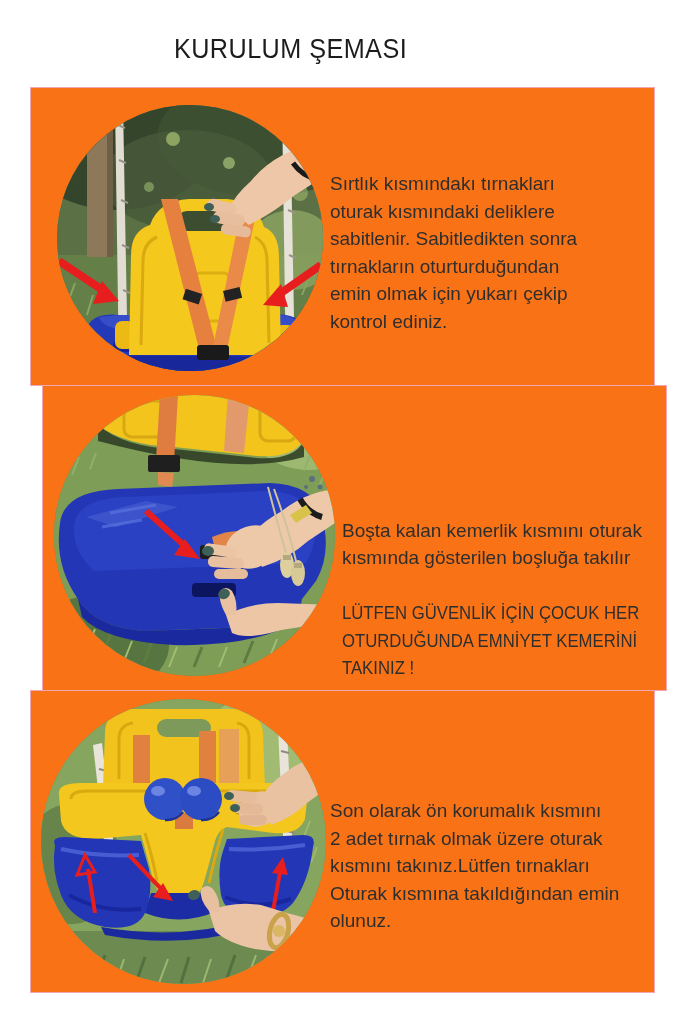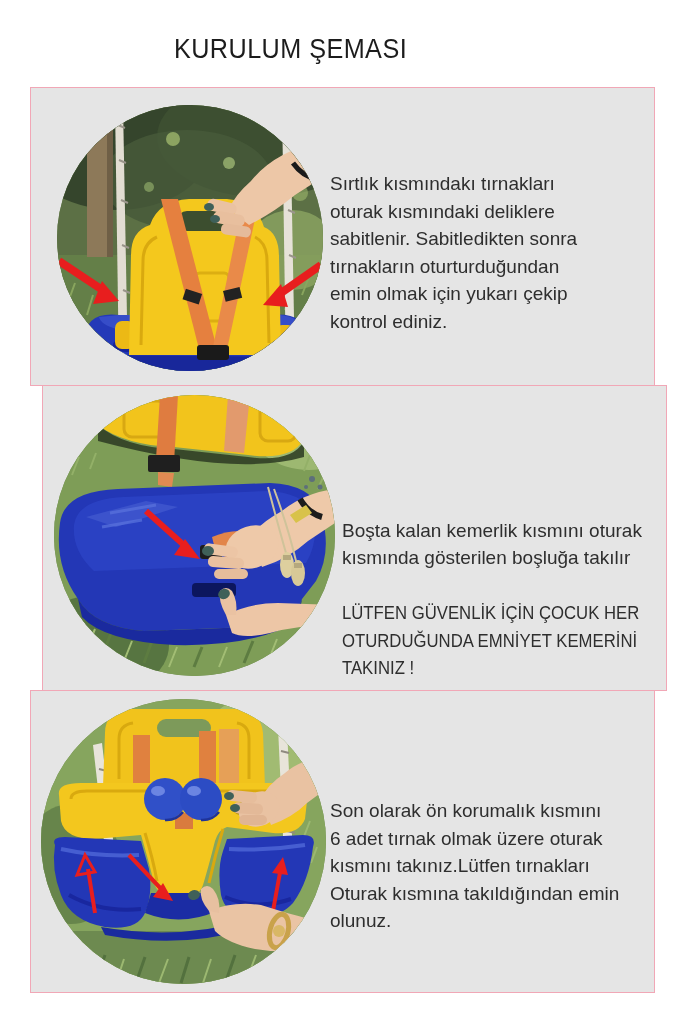--- a/index.html
+++ b/index.html
@@ -8,21 +8,21 @@
     font-family:"Liberation Sans", sans-serif; -webkit-font-smoothing:antialiased;
   }
   .page-title {
     position:absolute; top:33px; left:0; width:582px; text-align:center;
     font-size:28px; font-weight:400; color:#1c1c1c; letter-spacing:0.5px;
   }
   .page-title span { display:inline-block; transform:scaleX(0.9); transform-origin:center; }
   .panels { position:absolute; left:30px; top:87px; width:625px; }
   .panel {
     position:relative; width:623px; box-sizing:content-box;
-    border:1px solid #f1a7b6; background:#e5e5e5;
+    border:1px solid #f1a7b6; background:#f97316;
   }
   .panel + .panel { margin-top:-1px; }
   .panel-1 { height:297px; }
   .panel-2 { height:304px;margin-left:12px; }
   .panel-3 { height:301px; }
   .photo-circle {
     position:absolute; border-radius:50%; overflow:hidden; background:#6b8a4e;
   }
   .photo-1 { left:26px; top:17px; width:266px; height:266px; }
   .photo-2 { left:11px; top:9px;  width:281px; height:281px; }
@@ -273,19 +273,19 @@
         <g>
           <path d="M285,248 Q250,256 214,250 Q186,244 174,232 L168,212 Q192,202 220,206 L246,214 Q270,220 285,226 Z" fill="#eac4a4"></path>
           <path d="M168,212 Q158,200 160,190 Q166,184 172,190 Q180,200 178,214 Z" fill="#e7c0a0"></path>
           <ellipse cx="153" cy="196" rx="6" ry="5" fill="#3f6059" transform="rotate(-15 153 196)"></ellipse>
           <ellipse cx="238" cy="232" rx="9" ry="17" fill="none" stroke="#c9a24a" stroke-width="5" transform="rotate(14 238 232)"></ellipse>
           <circle cx="238" cy="232" r="6" fill="#d9b765"></circle>
         </g>
       </svg>
     </div>
     <div class="step-text text-3">Son olarak ön korumalık kısmını
-6 adet tırnak olmak üzere oturak
+2 adet tırnak olmak üzere oturak
 kısmını takınız.Lütfen tırnakları
 Oturak kısmına takıldığından emin
 olunuz.</div>
   </div>
 
 </div>
 
 </body></html>

